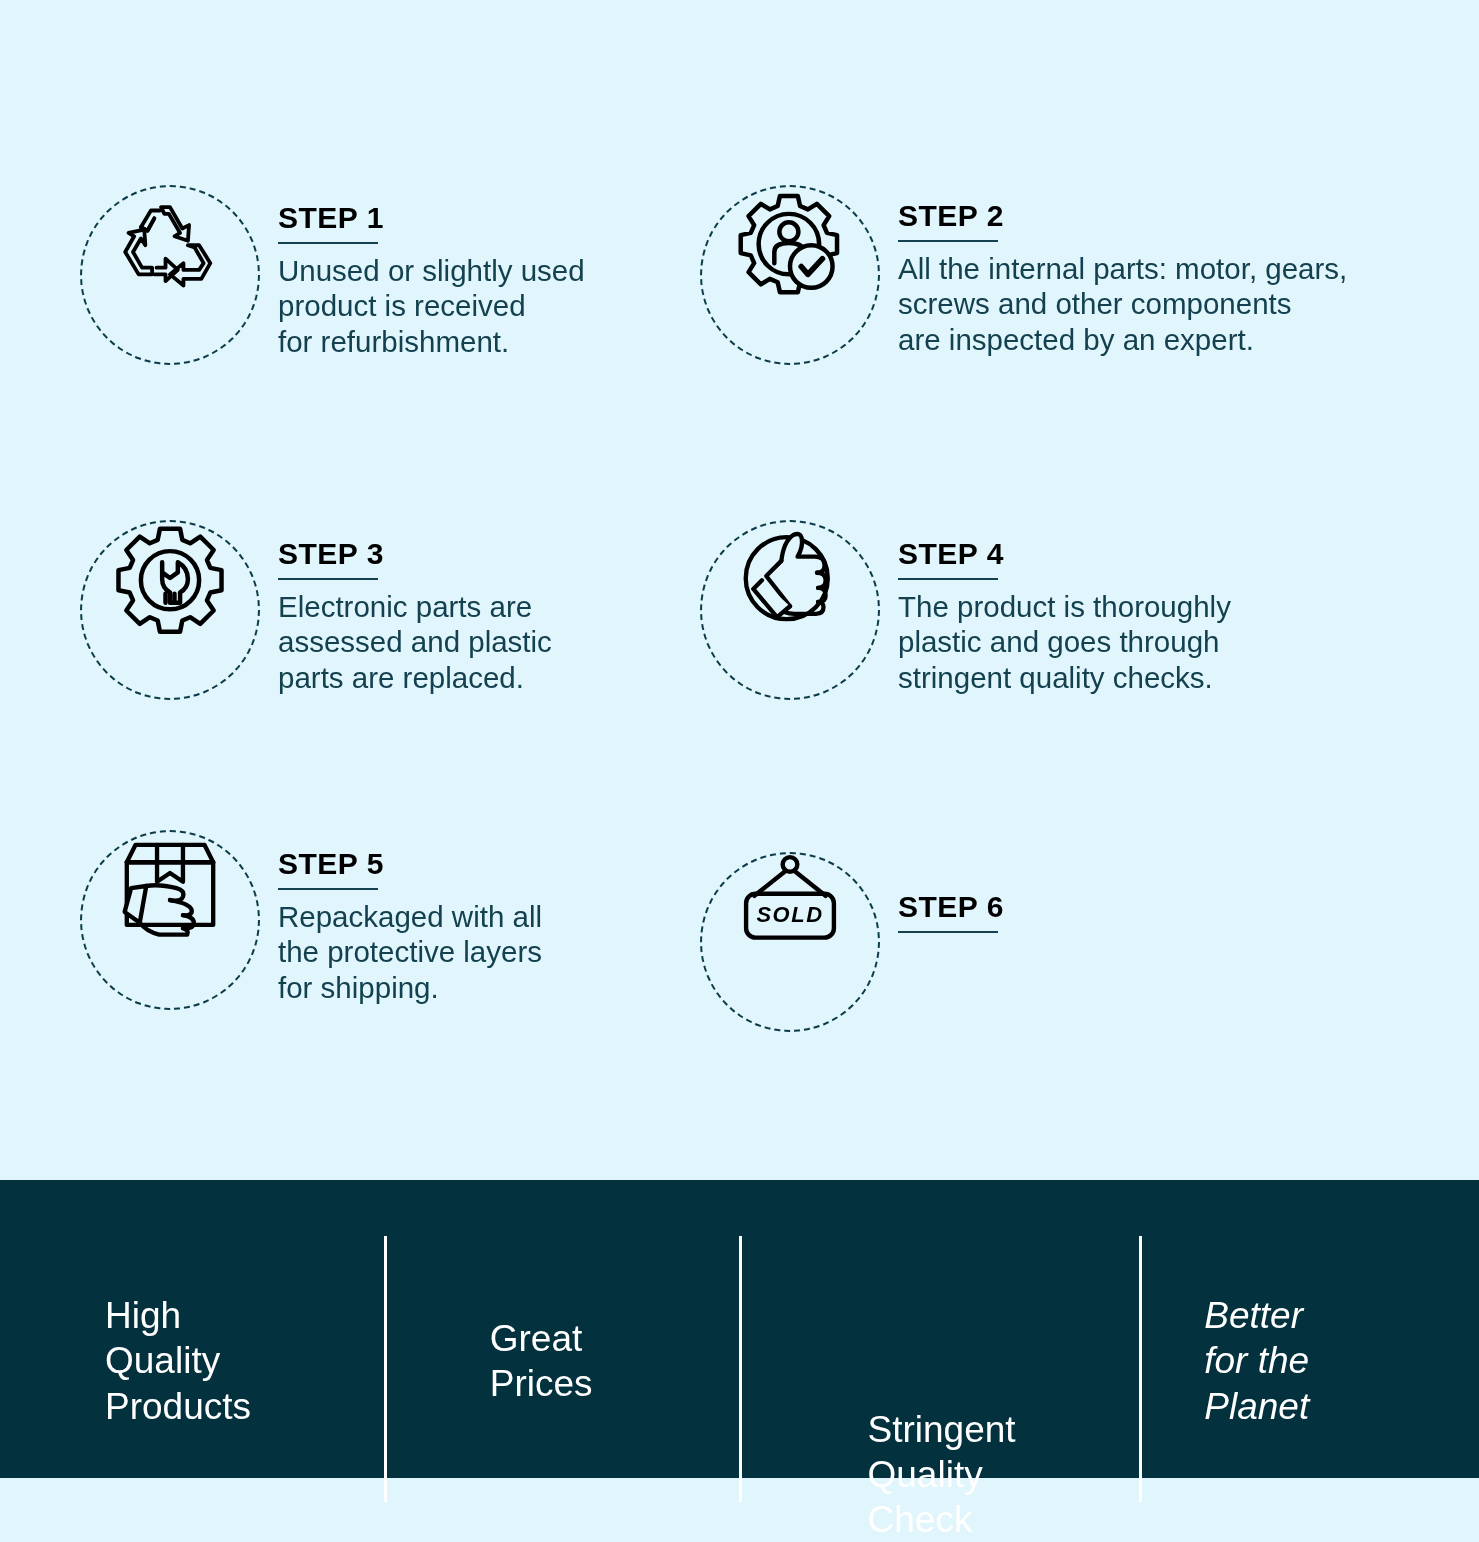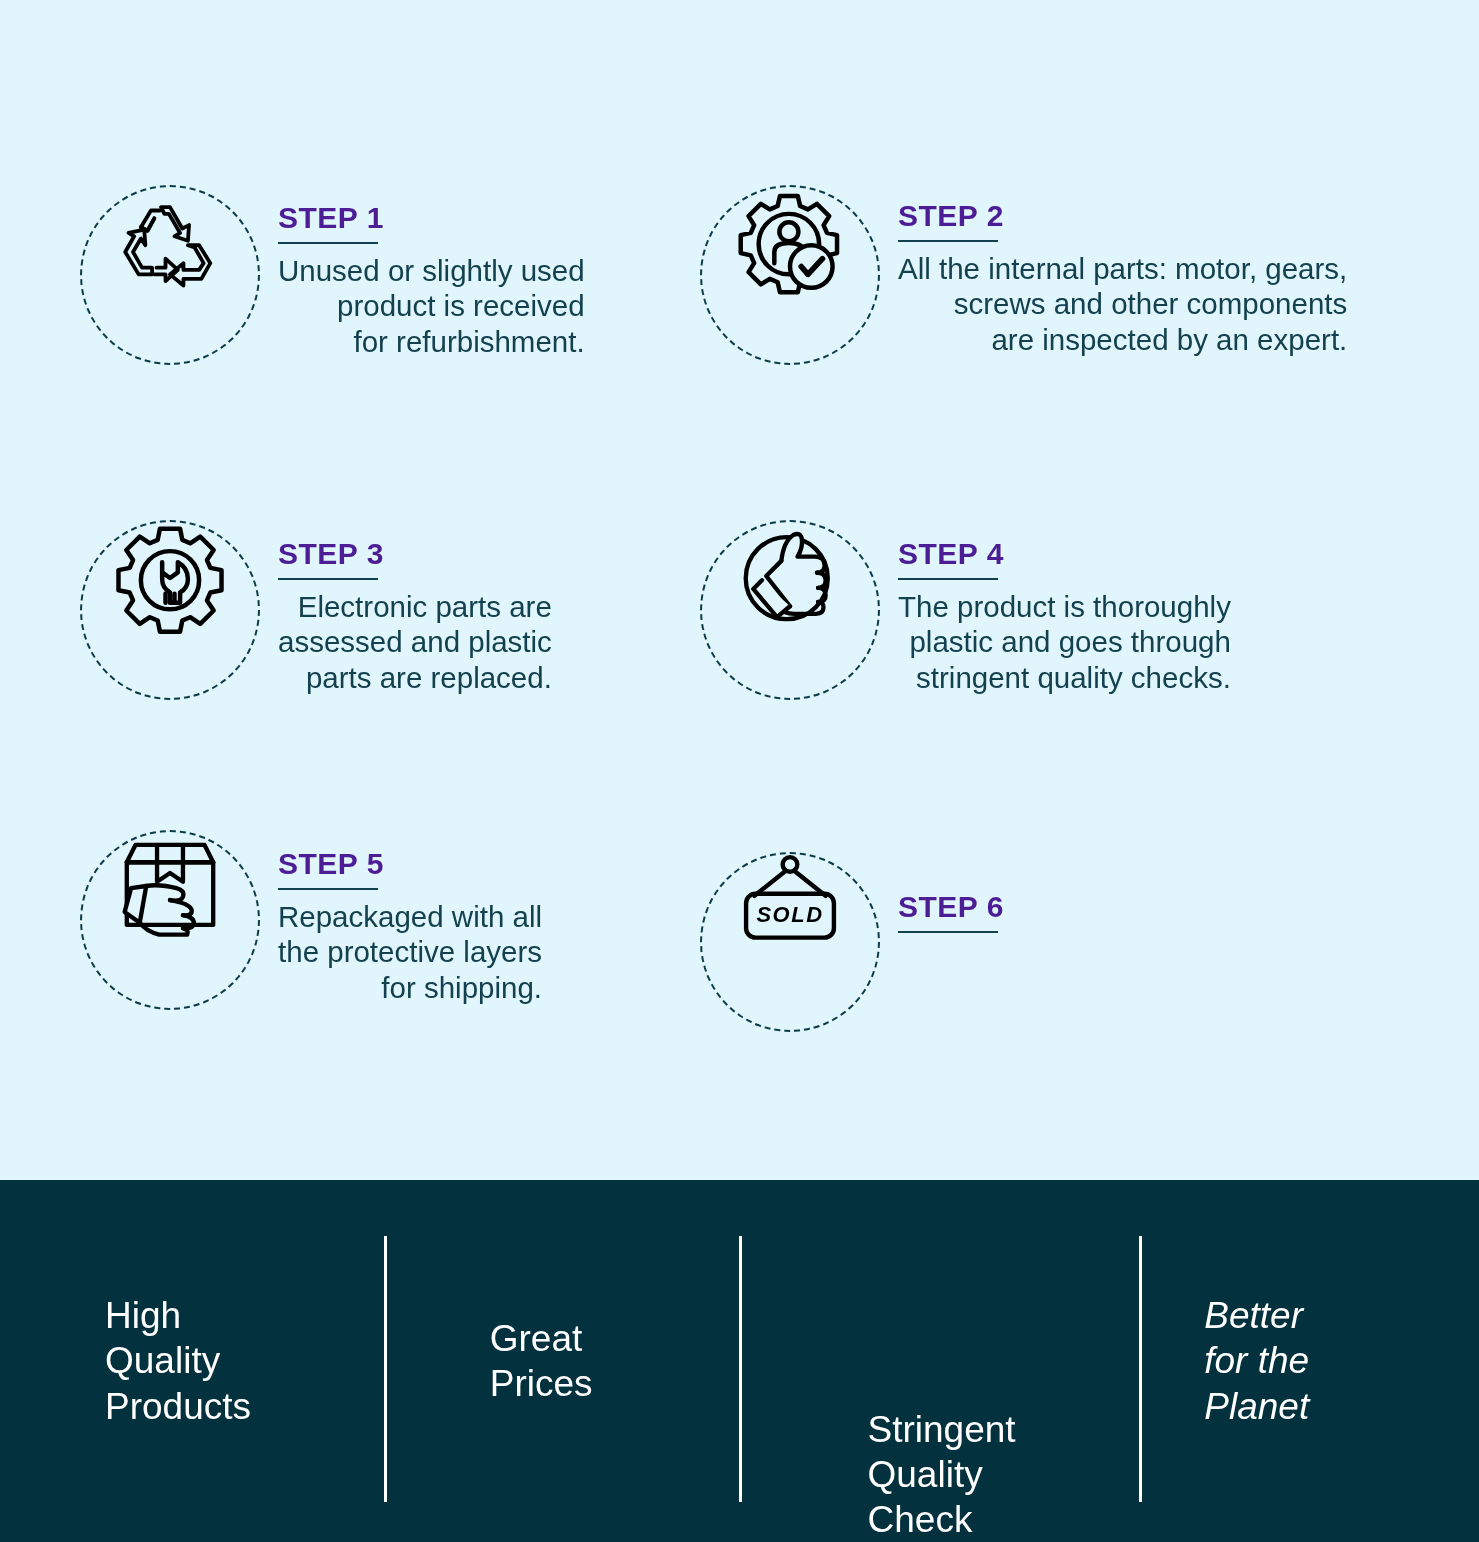--- a/index.html
+++ b/index.html
@@ -31,51 +31,50 @@
     border:2.5px dashed #0b3b48;
     display:flex; align-items:flex-start; justify-content:center;font-style:italic;
   }
   .circle svg { display:block; }
 
   .copy { padding-left:18px; padding-top:18px; }
   .step-title {
     font-size:30px;
     font-weight:bold;
     letter-spacing:.5px;
-    color:#4c1d95;
+    color:#000000;
     line-height:1;
   }
   .rule {
     width:100px; height:2px;
     background:#14414f;
     margin:9px 0 9px 0;
   }
   .step-body {
     font-size:29.5px;
     line-height:1.2;
     color:#14414f;
     white-space:pre-line;
-    text-align:right;
   }
 
   
   .s1 .circle { margin-top:0; }
   .s2 .circle { margin-top:0; }
   .s2 .copy   { padding-top:16px; }
   .s3 .copy   { padding-top:19px; }
   .s4 .copy   { padding-top:19px; }
   .s5 .copy   { padding-top:19px; }
   .s6 .circle { margin-top:22px; }
   .s6 .copy   { padding-top:62px; }
 
   
   .footer {
     position:absolute;
     left:0; top:1180px;
-    width:1479px; height:362px;
+    width:1479px; height:298px;
     background:#03313d;
   }
   .benefits {
     position:absolute;
     left:0; top:0;
     width:1479px; height:362px;
     display:grid;
     grid-template-columns:repeat(4,1fr);
   }
   .benefit {

